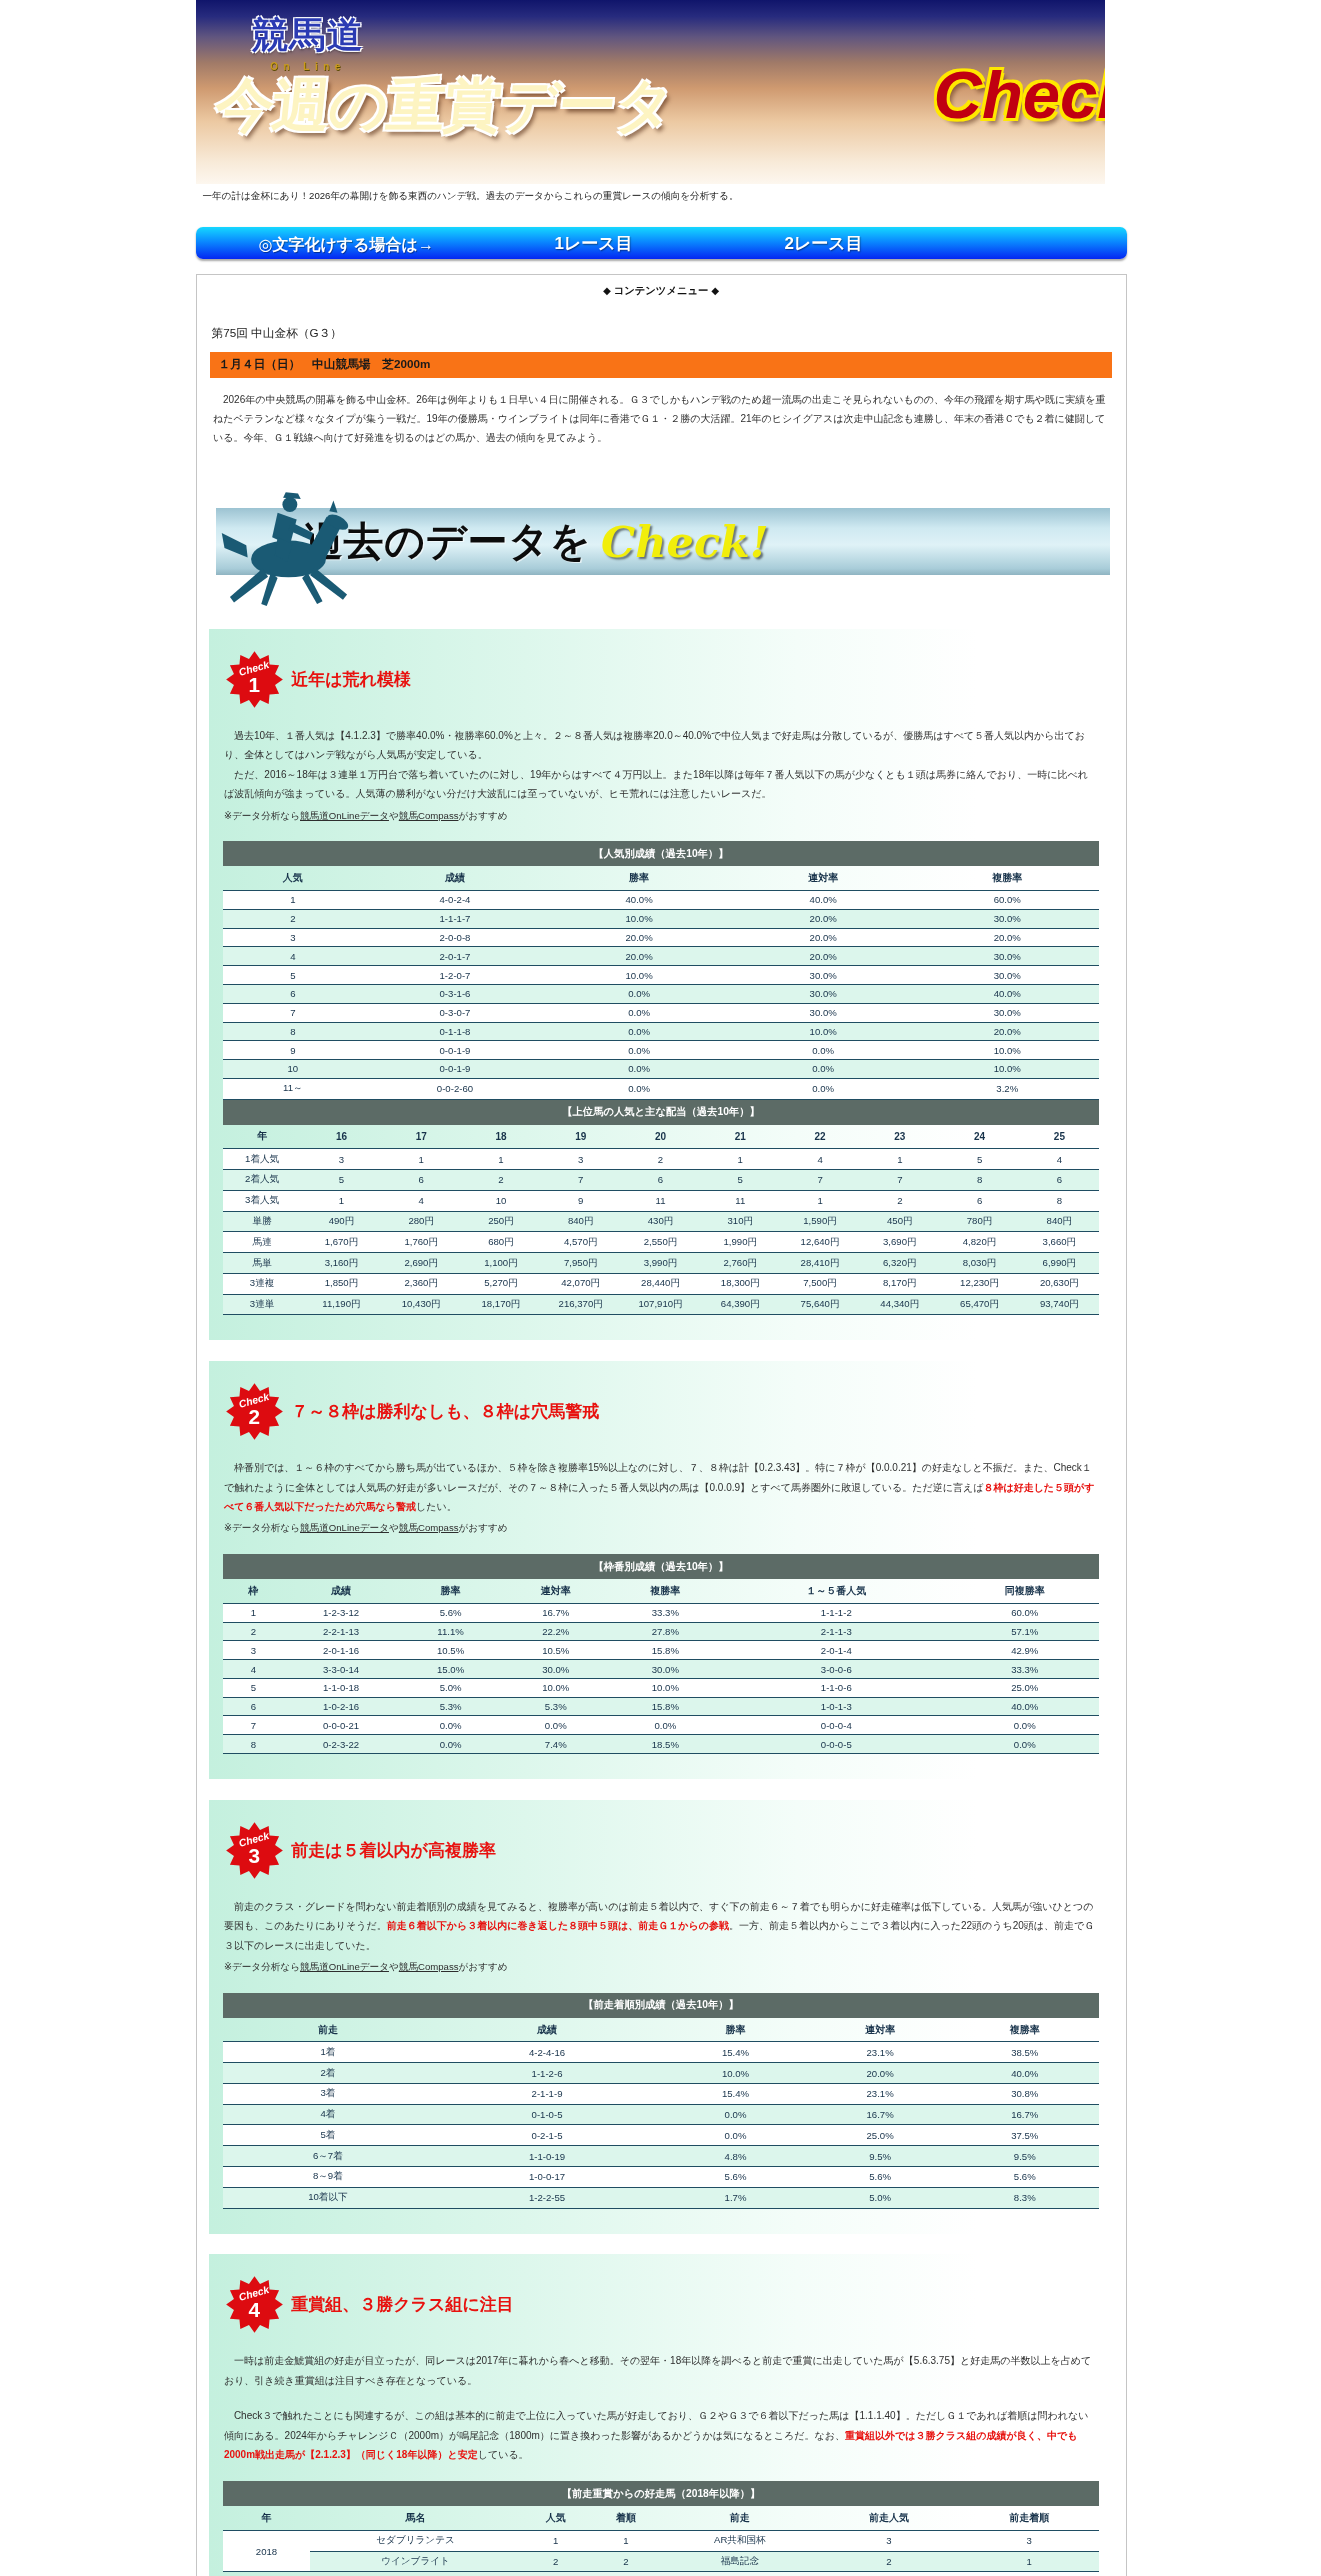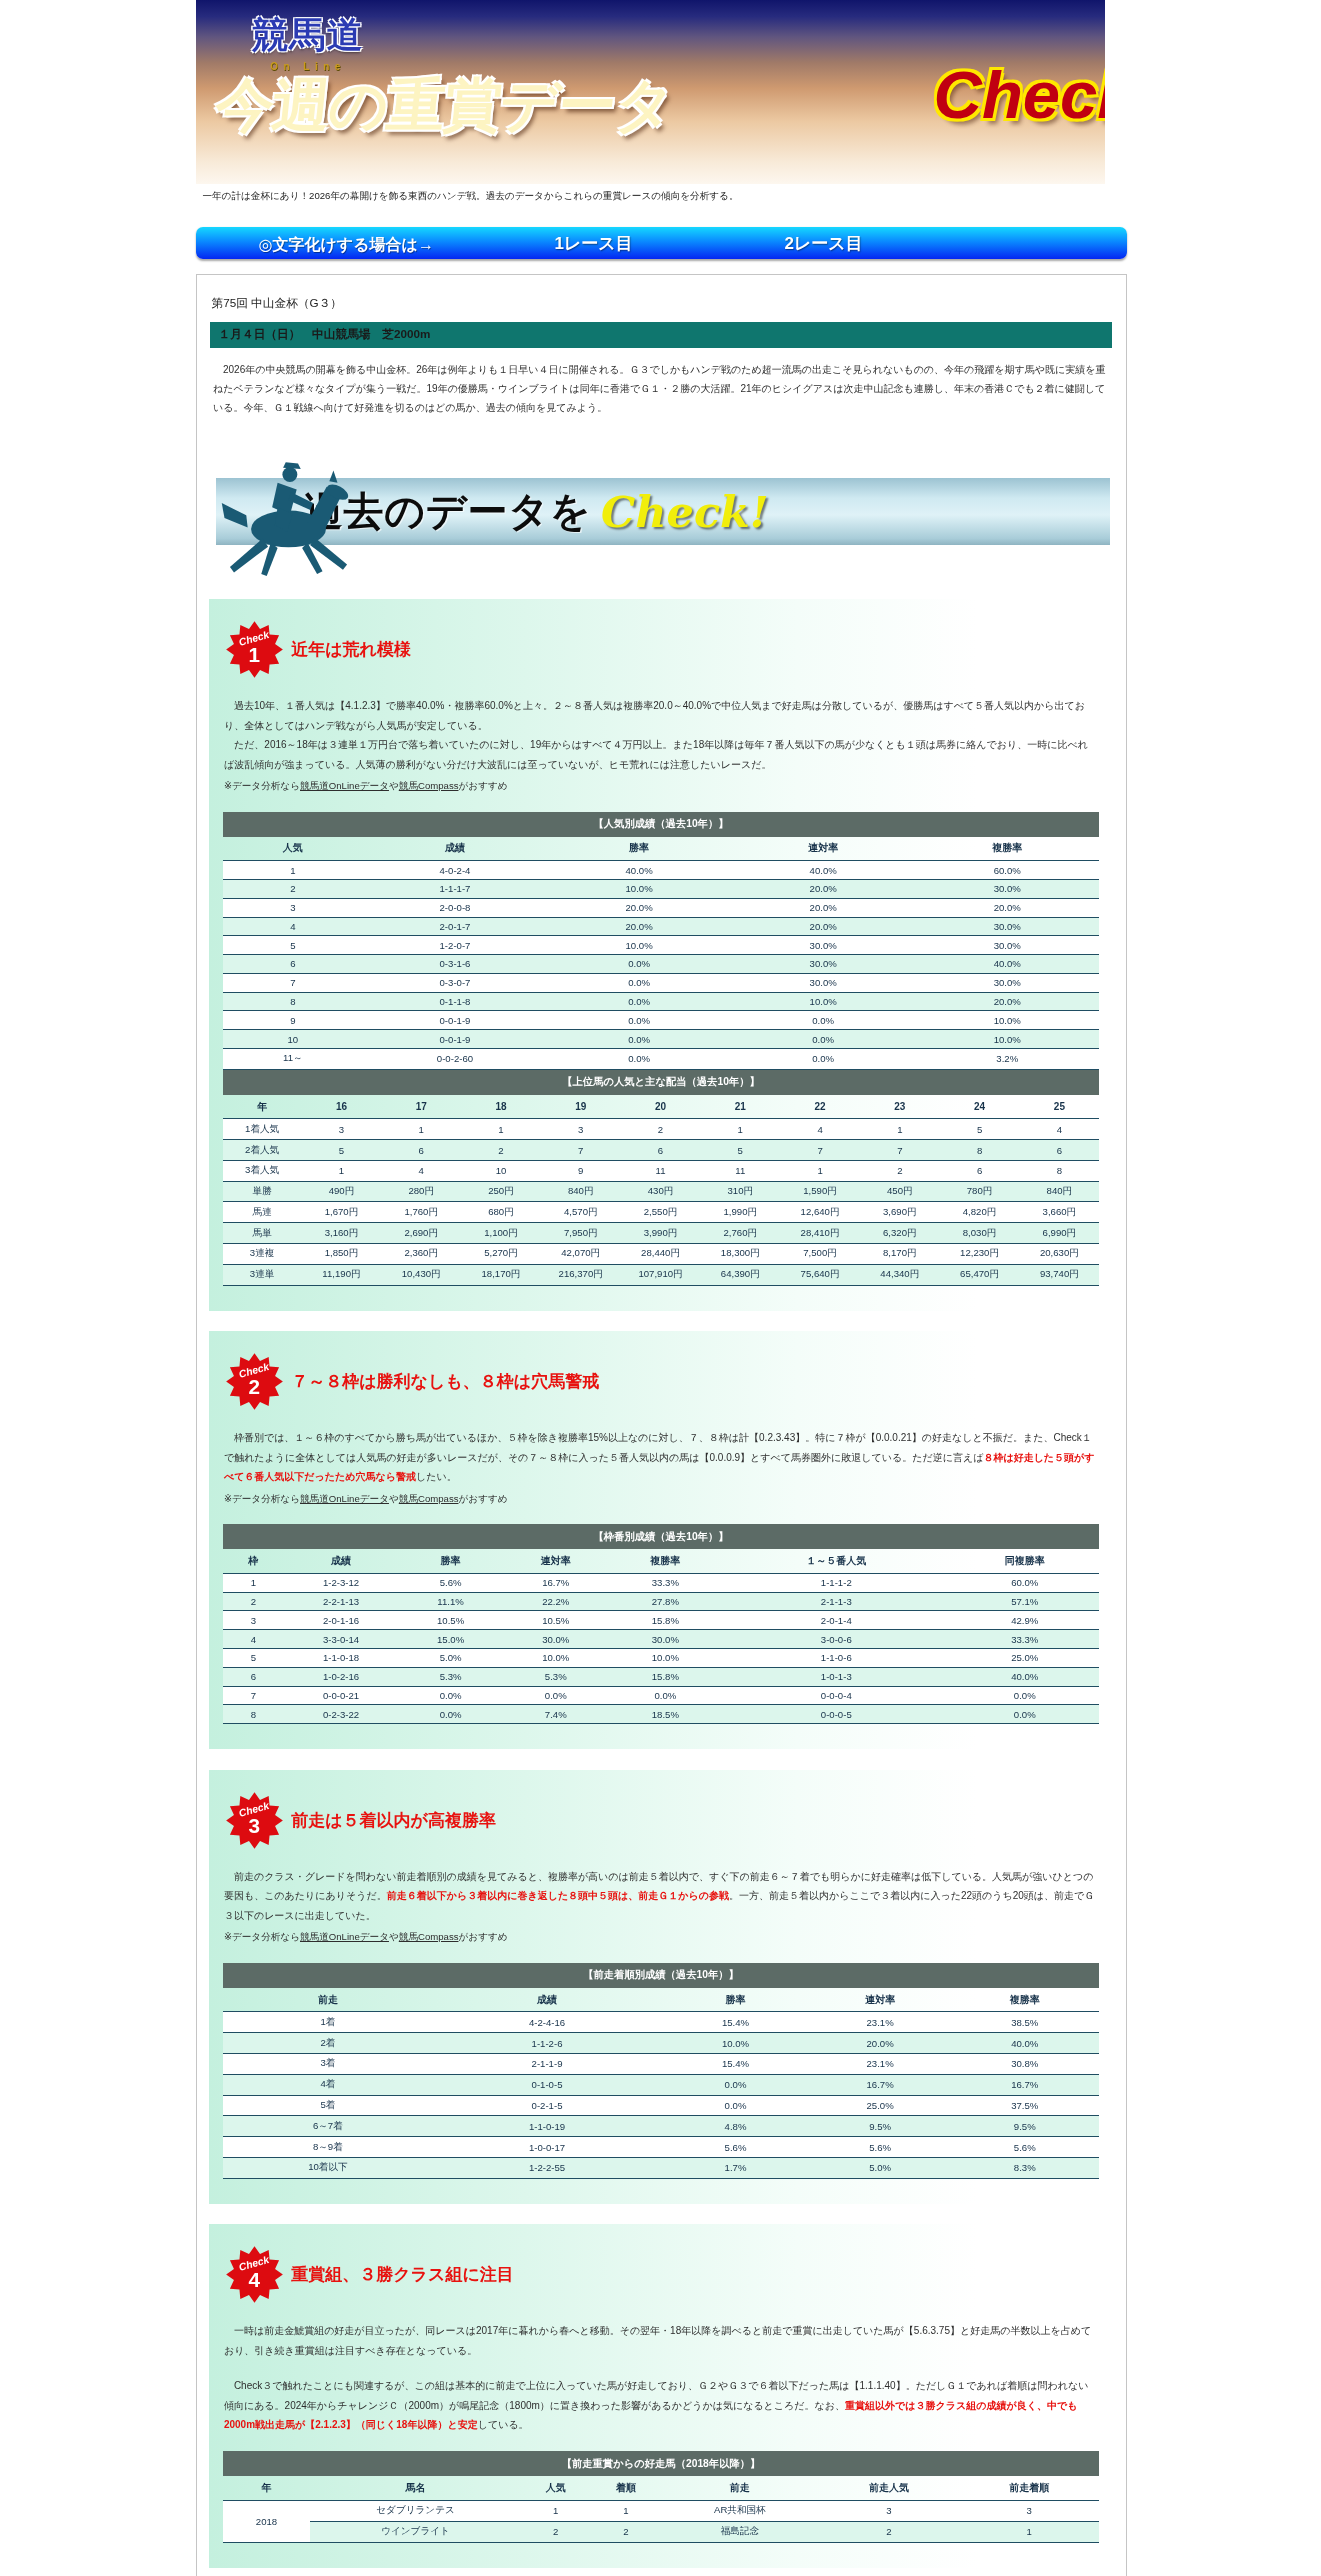--- a/index.html
+++ b/index.html
@@ -63,21 +63,21 @@
   .tab {
     display:inline-block; vertical-align:bottom; text-align:center; font-size:10.3px; font-weight:bold;
     line-height:1.7; padding:6.2px 9.6px 5.5px; color:#222; cursor:pointer;
   }
   .tab.active {
     border:0.7px solid #b3b3b3; border-bottom:0.7px solid #fff; border-radius:2.8px 2.8px 0 0;
     margin-bottom:-0.7px; background:#fff;
   }
   .race-title { margin:20.7px 0 0 15px; font-size:11.7px; color:#222; }
   .green-bar {
-    margin:11px 13.8px 0; padding:5.5px 8.3px; background:#0f766e; font-size:11.7px; font-weight:bold; color:#1a1a1a;
+    margin:11px 13.8px 0; padding:5.5px 8.3px; background:#f97316; font-size:11.7px; font-weight:bold; color:#1a1a1a;
   }
   .intro { margin:12.4px 16.5px 0; font-size:10px; line-height:1.9; color:#2e2e2e; }
 
   
   .pastbanner { position:relative; margin:18px 12.4px 4.1px; height:143px; }
   .pastbar {
     position:absolute; left:6.9px; right:2.8px; top:43px; height:67px;
     background:linear-gradient(180deg,#9cc3d2 0%,#cfe9f1 30%,#dff2f7 55%,#a9cdd9 90%,#8fb4c2 100%);
     display:flex; align-items:center; padding-left:87px;
   }
@@ -151,20 +151,21 @@
   <div class="banner-sub">一年の計は金杯にあり！2026年の幕開けを飾る東西のハンデ戦。過去のデータからこれらの重賞レースの傾向を分析する。</div>
 
   <div class="bluebar">
     <span class="mojibake">◎文字化けする場合は→</span>
     <span class="race-link race1">1レース目</span>
     <span class="race-link race2">2レース目</span>
   </div>
 
   <div class="bigbox">
 
+    <div class="menu-heading">◆ コンテンツメニュー ◆</div>
 
 
     <div class="race-title">第75回 中山金杯（G３）</div>
     <div class="green-bar">１月４日（日）　中山競馬場　芝2000m</div>
     <p class="intro">　2026年の中央競馬の開幕を飾る中山金杯。26年は例年よりも１日早い４日に開催される。Ｇ３でしかもハンデ戦のため超一流馬の出走こそ見られないものの、今年の飛躍を期す馬や既に実績を重ねたベテランなど様々なタイプが集う一戦だ。19年の優勝馬・ウインブライトは同年に香港でＧ１・２勝の大活躍。21年のヒシイグアスは次走中山記念も連勝し、年末の香港Ｃでも２着に健闘している。今年、Ｇ１戦線へ向けて好発進を切るのはどの馬か、過去の傾向を見てみよう。</p>
 
     <div class="pastbanner">
       <div class="pastbar">
         <span class="black-text">過去のデータを</span>
         <span class="yellow-text">Check!</span>

